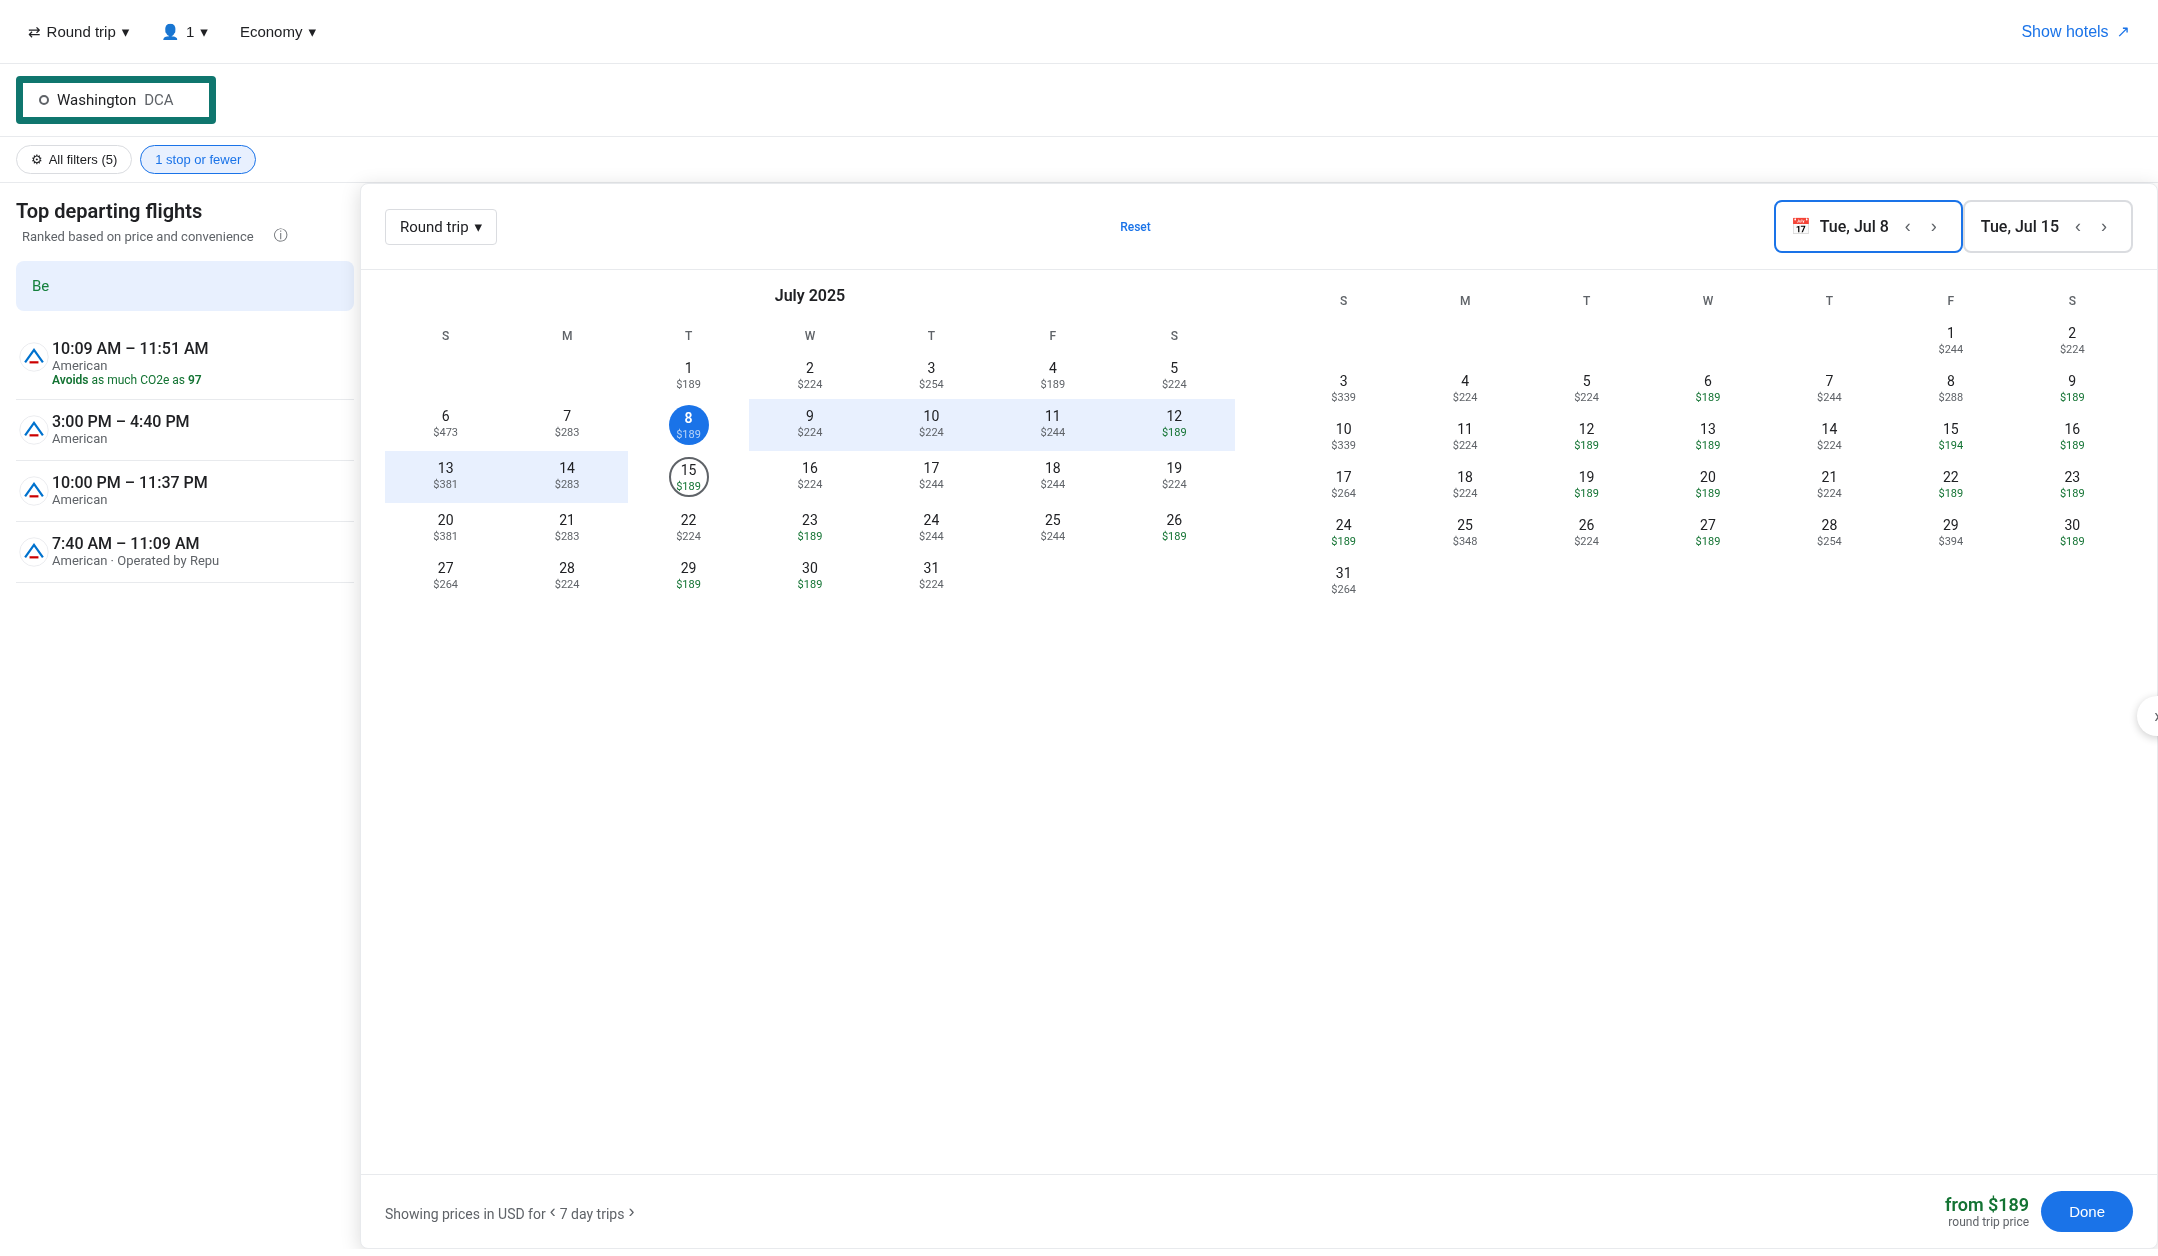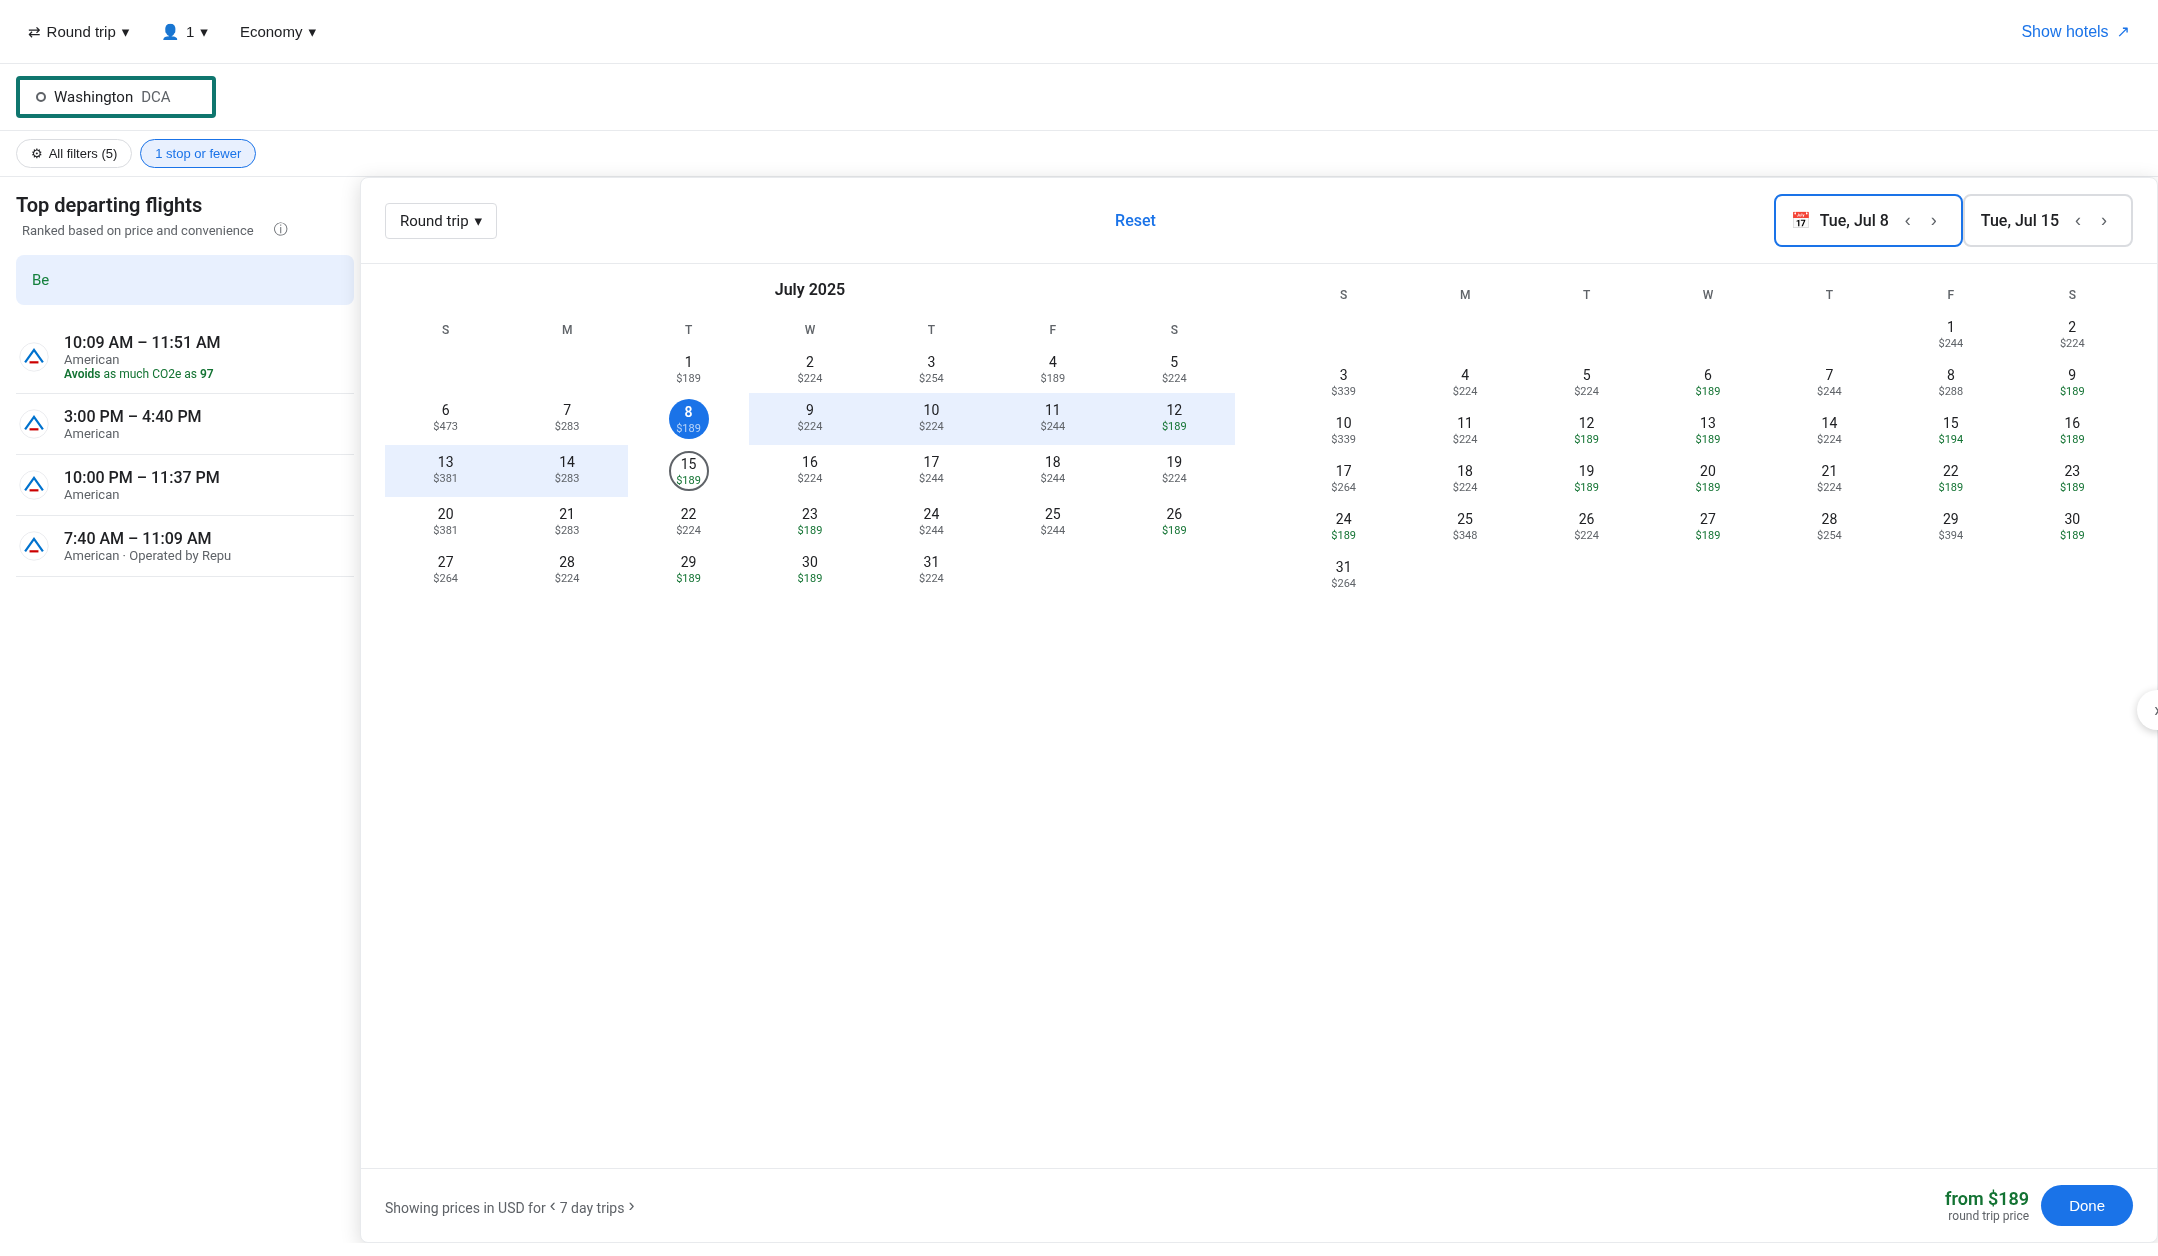--- a/index.html
+++ b/index.html
@@ -29,21 +29,21 @@
       font-weight: 500; cursor: pointer; border: none; background: none; padding: 8px 12px;
     }
 
     
     .search-area {
       display: flex; align-items: center; padding: 12px 16px; gap: 8px;
       border-bottom: 1px solid #e8eaed; background: #fff;
     }
     .origin-input {
       display: flex; align-items: center; gap: 8px; padding: 8px 16px;
-      border: 4px solid #0f766e; border-radius: 4px; min-width: 200px;
+      border: 7px solid #0f766e; border-radius: 4px; min-width: 200px;
       font-size: 15px;
     }
 
     
     .filters-bar {
       display: flex; align-items: center; gap: 8px; padding: 8px 16px;
       border-bottom: 1px solid #e8eaed;
     }
     .filter-btn {
       display: flex; align-items: center; gap: 6px; padding: 6px 14px;
@@ -53,21 +53,21 @@
     .filter-btn.active { background: #e8f0fe; border-color: #1a73e8; color: #1a73e8; }
 
     
     .main-layout { display: flex; position: relative; }
     .left-panel { width: 370px; padding: 16px; flex-shrink: 0; }
     .section-title { font-size: 20px; font-weight: 600; margin-bottom: 4px; }
     .section-subtitle { font-size: 13px; color: #5f6368; display: flex; align-items: center; gap: 20px; margin-bottom: 16px; margin-left: 6px; }
 
     .flight-card {
       padding: 12px 0; border-bottom: 1px solid #e8eaed; cursor: pointer;
-      display: flex; align-items: center; gap: 12px;
+      display: flex; 
     }
     .airline-logo {
       width: 36px; height: 36px; flex-shrink: 0; display: flex; align-items: center; justify-content: center;
     }
     .flight-info { flex: 1; }
     .flight-times { font-size: 16px; font-weight: 500; }
     .airline-name { font-size: 13px; color: #5f6368; }
     .eco-badge { font-size: 12px; color: #137333; }
     .eco-badge span { font-weight: 600; }
 
@@ -81,21 +81,21 @@
 
     
     .cal-header {
       display: flex; align-items: center; padding: 16px 24px; gap: 16px;
       border-bottom: 1px solid #e8eaed;
     }
     .cal-trip-type {
       display: flex; align-items: center; gap: 6px; font-size: 15px; cursor: pointer;
       padding: 8px 14px; border: 1px solid #dadce0; border-radius: 4px;
     }
-    .cal-reset { margin-left: auto; color: #1a73e8; font-size: 16px; cursor: pointer; font-weight: 500; }
+    .cal-reset { margin-left: auto; color: #1a73e8; font-size: 12px; cursor: pointer; font-weight: 500; }
     .cal-date-btn {
       display: flex; align-items: center; gap: 8px; padding: 10px 16px;
       border: 2px solid #1a73e8; border-radius: 8px; cursor: pointer; background: #fff;
       font-size: 16px; font-weight: 500;
     }
     .cal-date-btn.secondary {
       border-color: #dadce0; 
     }
     .cal-date-nav { display: flex; align-items: center; gap: 4px; }
     .cal-nav-btn { cursor: pointer; color: #5f6368; font-size: 18px; padding: 4px 8px; background: none; border: none; }

